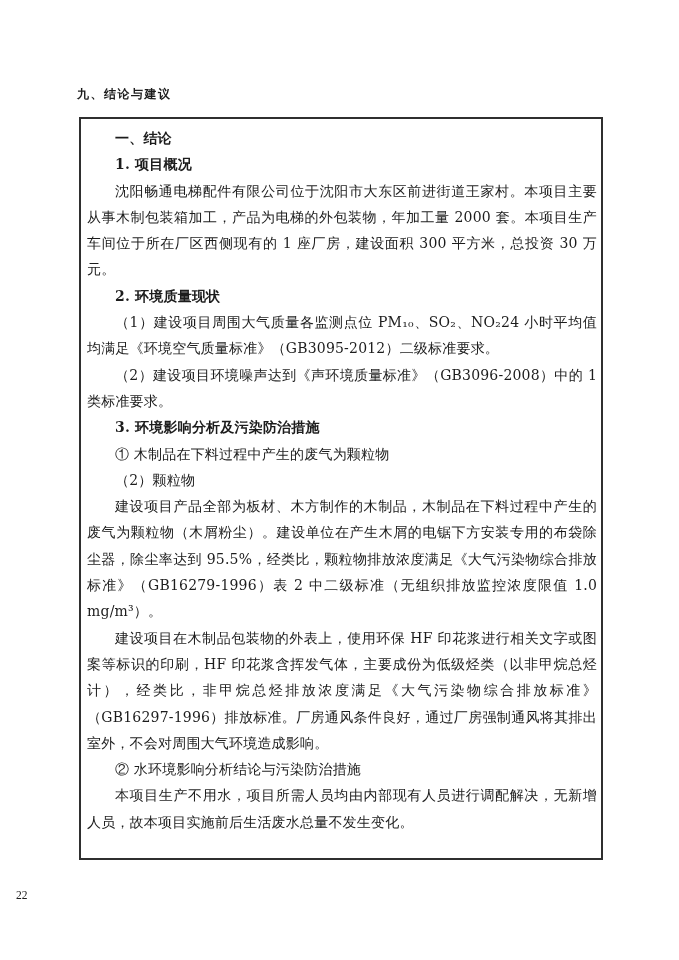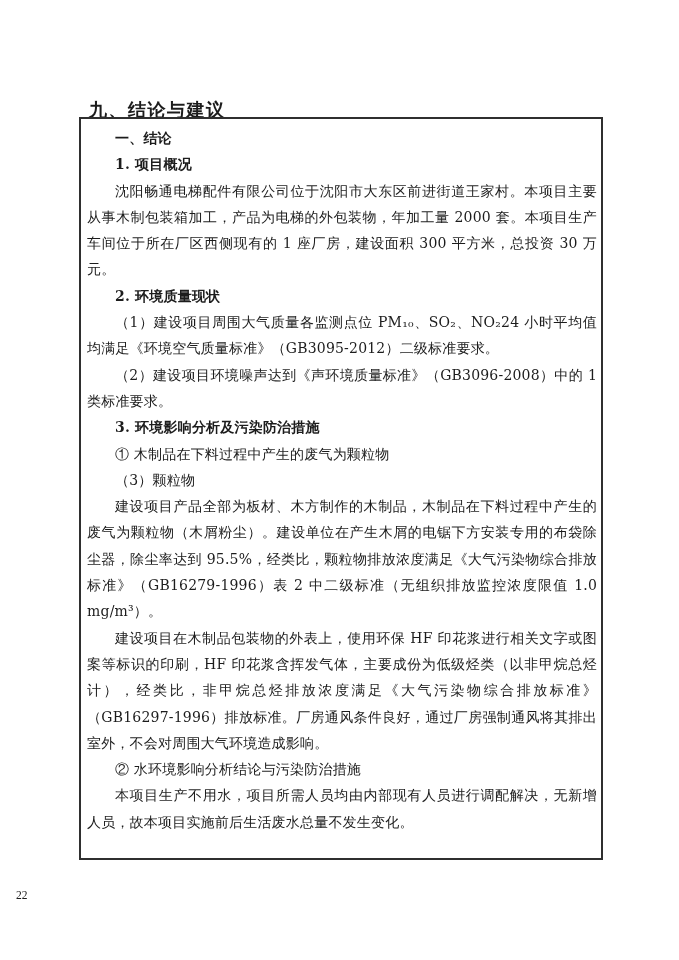--- a/index.html
+++ b/index.html
@@ -10,22 +10,22 @@
     margin: 0 auto;
     background: #ffffff;
     font-family: "DejaVu Serif", "Liberation Serif", serif;
     color: #1c1c1c;
     overflow: hidden;
   }
   .doc-title {
     position: absolute;
     left: 73px;
     top: 82px;
-    margin: 16px;
-    font-size: 18px;
+    margin: 4px;
+    font-size: 12px;
     font-weight: 700;
     letter-spacing: 1.5px;
     white-space: nowrap;
   }
   .content-box {
     position: absolute;
     left: 79px;
     top: 117px;
     width: 524px;
     height: 743px;
@@ -66,21 +66,21 @@
 
   <div class="content-box">
     <p class="bold">一、结论</p>
     <p class="bold">1. 项目概况</p>
     <p>沈阳畅通电梯配件有限公司位于沈阳市大东区前进街道王家村。本项目主要从事木制包装箱加工，产品为电梯的外包装物，年加工量 2000 套。本项目生产车间位于所在厂区西侧现有的 1 座厂房，建设面积 300 平方米，总投资 30 万元。</p>
     <p class="bold">2. 环境质量现状</p>
     <p>（1）建设项目周围大气质量各监测点位 PM₁₀、SO₂、NO₂24 小时平均值均满足《环境空气质量标准》（GB3095-2012）二级标准要求。</p>
     <p>（2）建设项目环境噪声达到《声环境质量标准》（GB3096-2008）中的 1 类标准要求。</p>
     <p class="bold">3. 环境影响分析及污染防治措施</p>
     <p>① 木制品在下料过程中产生的废气为颗粒物</p>
-    <p>（3）颗粒物</p>
+    <p>（2）颗粒物</p>
     <p>建设项目产品全部为板材、木方制作的木制品，木制品在下料过程中产生的废气为颗粒物（木屑粉尘）。建设单位在产生木屑的电锯下方安装专用的布袋除尘器，除尘率达到 95.5%，经类比，颗粒物排放浓度满足《大气污染物综合排放标准》（GB16279-1996）表 2 中二级标准（无组织排放监控浓度限值 1.0 mg/m³）。</p>
     <p>建设项目在木制品包装物的外表上，使用环保 HF 印花浆进行相关文字或图案等标识的印刷，HF 印花浆含挥发气体，主要成份为低级烃类（以非甲烷总烃计），经类比，非甲烷总烃排放浓度满足《大气污染物综合排放标准》（GB16297-1996）排放标准。厂房通风条件良好，通过厂房强制通风将其排出室外，不会对周围大气环境造成影响。</p>
     <p>② 水环境影响分析结论与污染防治措施</p>
     <p>本项目生产不用水，项目所需人员均由内部现有人员进行调配解决，无新增人员，故本项目实施前后生活废水总量不发生变化。</p>
 
   </div>
 
   <div class="footer-pagenum">22</div>
 
 </div>

